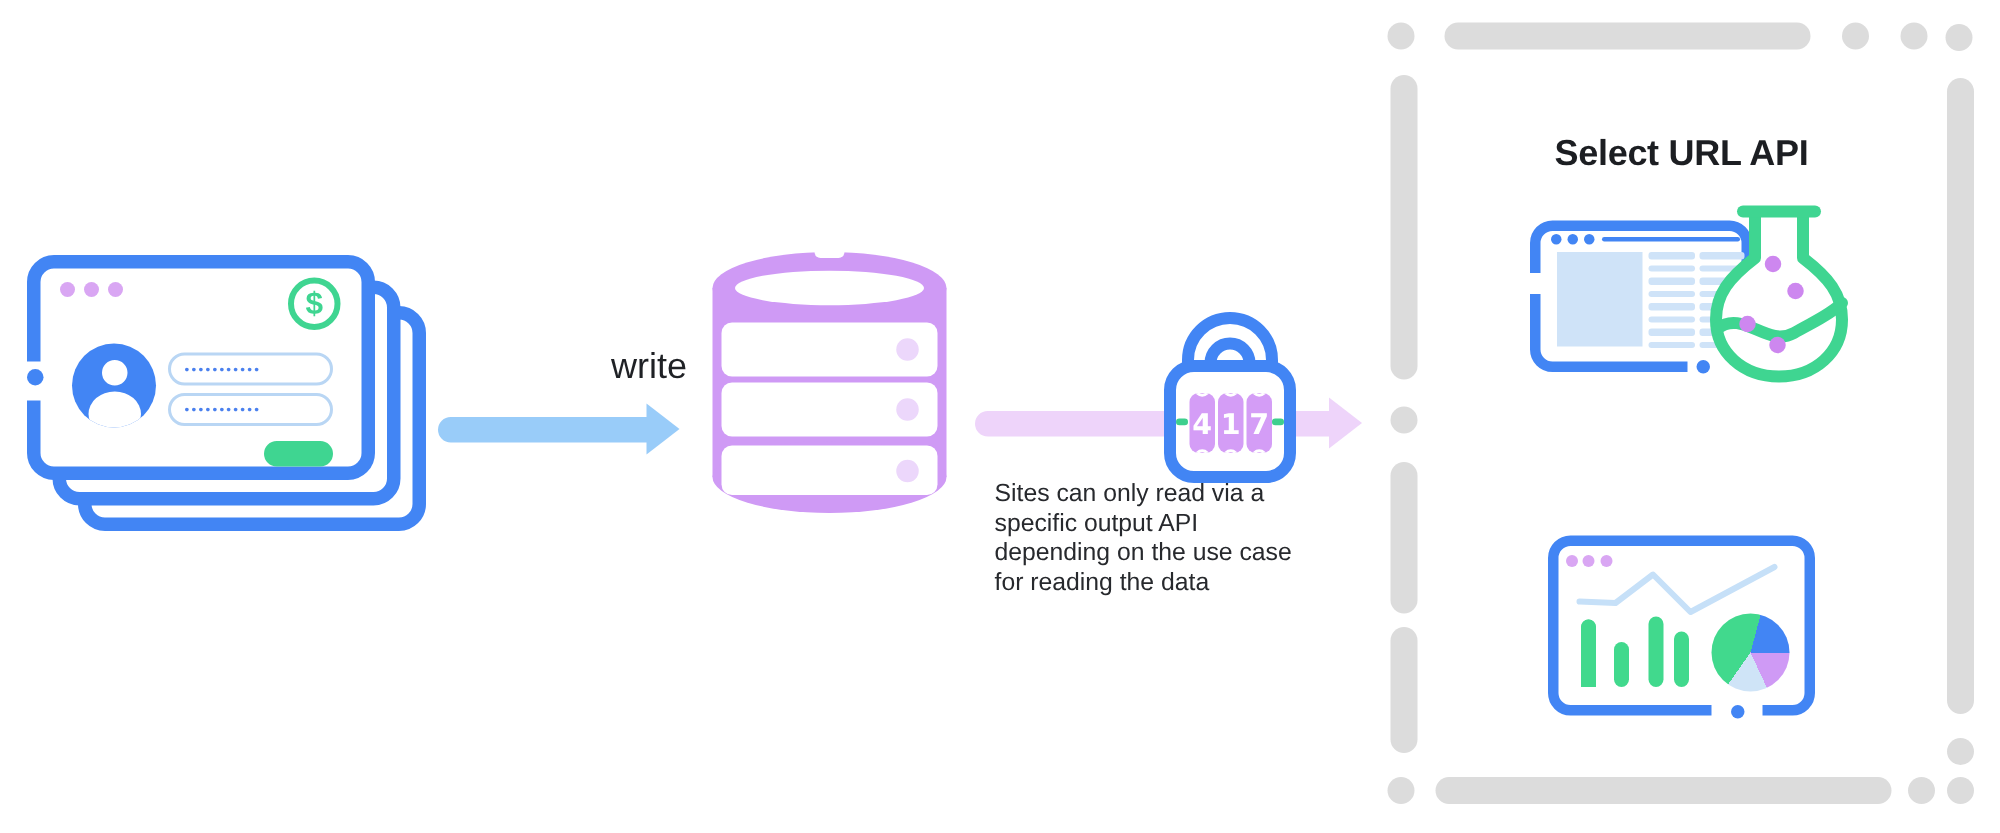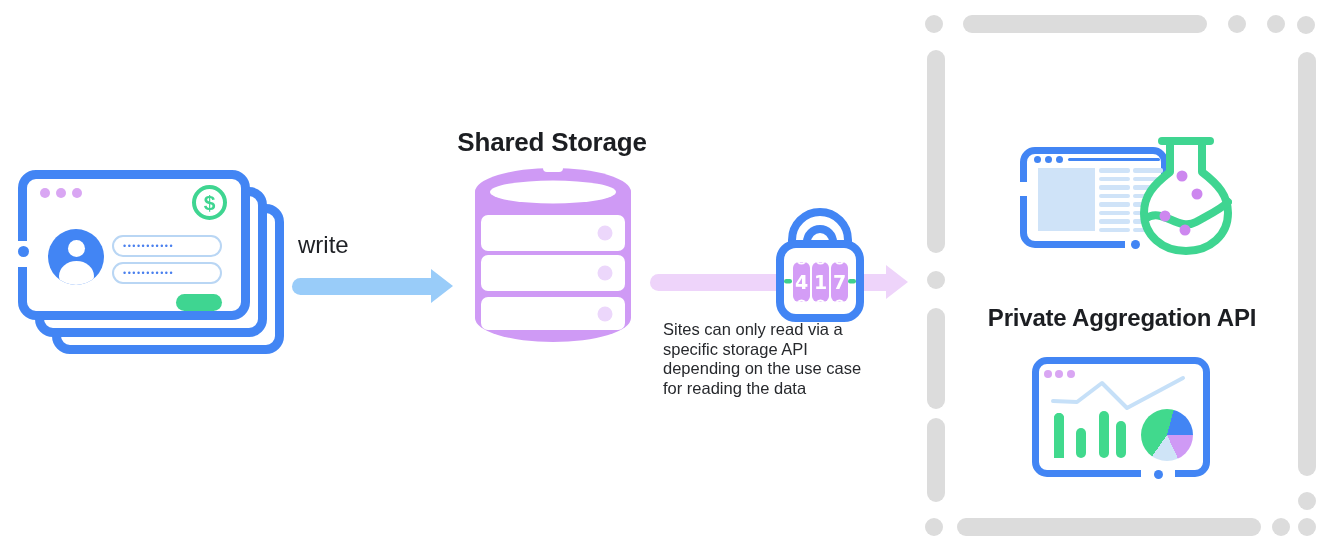--- a/index.html
+++ b/index.html
@@ -19,21 +19,21 @@
   .avatar-body{position:absolute;left:11px;top:32px;width:35px;height:30px;border-radius:50%;background:#fff;}
   .pw{position:absolute;left:85px;width:110px;height:22px;border:2px solid #b9d6f4;border-radius:11px;box-sizing:border-box;
       background:#fff;color:#4a80ee;font-size:9px;letter-spacing:1.5px;line-height:18px;padding-left:9px;overflow:hidden;}
   .login-btn{position:absolute;left:149px;top:115px;width:46px;height:17px;border-radius:8.5px;background:#3fd591;}
 
   
   .arrow-body{position:absolute;height:17px;border-radius:9px 0 0 9px;}
   .arrow-head{position:absolute;width:0;height:0;border-top:17px solid transparent;border-bottom:17px solid transparent;}
 
   
-  .flow-label{position:absolute;font-size:24px;color:#1f2125;text-align:left;width:160px;}
+  .flow-label{position:absolute;font-size:24px;color:#1f2125;text-align:right;width:160px;}
   .note{position:absolute;font-size:16.5px;line-height:19.5px;color:#27292d;}
   .title{position:absolute;font-weight:bold;color:#1c1e22;text-align:center;letter-spacing:-0.2px;}
 
   
   .dash{position:absolute;background:#dcdcdc;border-radius:9px;}
 
   
   .mini-win{position:absolute;background:#fff;border:7px solid #4285f4;box-sizing:border-box;border-radius:15px;}
   .mw-dot{position:absolute;border-radius:50%;}
   .mw-line{position:absolute;background:#cfe3f8;border-radius:2px;height:4.5px;}
@@ -65,38 +65,37 @@
       <div class="pw" style="top:56px;">•••••••••••</div>
       <div class="pw" style="top:83px;">•••••••••••</div>
       <div class="login-btn"></div>
     </div>
   </div>
 
   <div class="flow-label" style="left:298px;top:231px;">write</div>
   <div class="arrow-body" style="left:292px;top:278px;width:140px;background:#99ccf9;"></div>
   <div class="arrow-head" style="left:431px;top:269px;border-left:22px solid #99ccf9;"></div>
 
-  <div class="title" style="left:437px;top:127px;width:230px;font-size:26px;">Shared Storage</div>
   <svg class="abs" style="left:468px;top:166px;" width="170" height="180" viewBox="0 0 170 180">
     <ellipse cx="85" cy="26" rx="78" ry="24" fill="#cf9af5"></ellipse>
     <rect x="7" y="26" width="156" height="126" fill="#cf9af5"></rect>
     <ellipse cx="85" cy="152" rx="78" ry="24" fill="#cf9af5"></ellipse>
     <ellipse cx="85" cy="26" rx="63" ry="11.5" fill="#ffffff"></ellipse>
     <rect x="75" y="-2" width="20" height="8" rx="4" fill="#ffffff"></rect>
     <rect x="13" y="49" width="144" height="36" rx="7" fill="#ffffff"></rect>
     <rect x="13" y="89" width="144" height="36" rx="7" fill="#ffffff"></rect>
     <rect x="13" y="131" width="144" height="33" rx="7" fill="#ffffff"></rect>
     <circle cx="137" cy="67" r="7.5" fill="#ecd7fb"></circle>
     <circle cx="137" cy="107" r="7.5" fill="#ecd7fb"></circle>
     <circle cx="137" cy="148" r="7.5" fill="#ecd7fb"></circle>
   </svg>
 
   <div class="arrow-body" style="left:650px;top:274px;width:237px;background:#eed4fa;"></div>
   <div class="arrow-head" style="left:886px;top:265px;border-left:22px solid #eed4fa;"></div>
-  <div class="note" style="left:663px;top:320px;width:210px;">Sites can only read via a specific storage API depending on the use case for reading the data</div>
+  <div class="note" style="left:663px;top:320px;width:210px;">Sites can only read via a specific output API depending on the use case for reading the data</div>
 
   <svg class="abs" style="left:774px;top:198px;" width="92" height="128" viewBox="0 0 92 128">
     <defs>
       <clipPath id="wheelclip">
         <rect x="19" y="64" width="17" height="40" rx="6"></rect>
         <rect x="38" y="64" width="17" height="40" rx="6"></rect>
         <rect x="57" y="64" width="17" height="40" rx="6"></rect>
       </clipPath>
     </defs>
     <path d="M18 52 L18 42 A28 28 0 0 1 74 42 L74 52" fill="#ffffff" stroke="#4285f4" stroke-width="8" stroke-linecap="round"></path>
@@ -135,20 +134,21 @@
     <div class="dash" style="left:925px;top:518px;width:18px;height:18px;"></div>
     <div class="dash" style="left:957px;top:518px;width:304px;height:18px;"></div>
     <div class="dash" style="left:1272px;top:518px;width:18px;height:18px;"></div>
 
     <div class="dash" style="left:927px;top:50px;width:18px;height:203px;"></div>
     <div class="dash" style="left:927px;top:271px;width:18px;height:18px;"></div>
     <div class="dash" style="left:927px;top:308px;width:18px;height:101px;"></div>
     <div class="dash" style="left:927px;top:418px;width:18px;height:84px;"></div>
   </div>
 
+  <div class="title" style="left:1001px;top:89px;width:240px;font-size:24px;">Select URL API</div>
   <div class="mini-win" style="left:1020px;top:147px;width:148px;height:101px;">
     <div class="mw-dot" style="left:7px;top:2px;width:7px;height:7px;background:#4285f4;"></div>
     <div class="mw-dot" style="left:18px;top:2px;width:7px;height:7px;background:#4285f4;"></div>
     <div class="mw-dot" style="left:29px;top:2px;width:7px;height:7px;background:#4285f4;"></div>
     <div style="position:absolute;left:41px;top:3.5px;width:92px;height:3.5px;background:#4285f4;border-radius:2px;"></div>
     <div style="position:absolute;left:11px;top:14px;width:57px;height:63px;background:#cfe3f8;"></div>
     <div class="mw-line" style="left:72px;top:14px;width:31px;"></div>
       <div class="mw-line" style="left:106px;top:14px;width:30px;"></div>
     <div class="mw-line" style="left:72px;top:22.5px;width:31px;"></div>
       <div class="mw-line" style="left:106px;top:22.5px;width:30px;"></div>
@@ -171,21 +171,20 @@
   <svg class="abs" style="left:1140px;top:134px;" width="92" height="124" viewBox="0 0 92 124">
     <path d="M30 7 L30 38 C13 51 4 62 4 79 C4 101 22 117 46 117 C70 117 88 101 88 79 C88 62 79 51 62 38 L62 7" fill="#ffffff" stroke="#3fd591" stroke-width="8" stroke-linejoin="round"></path>
     <path d="M22 7 L70 7" stroke="#3fd591" stroke-width="8" stroke-linecap="round" fill="none"></path>
     <path d="M5 85 C22 72 38 98 56 88 C68 81 80 76 88 68" stroke="#3fd591" stroke-width="8" fill="none" stroke-linecap="round"></path>
     <circle cx="42" cy="42" r="5.5" fill="#cd87ef"></circle>
     <circle cx="57" cy="60" r="5.5" fill="#cd87ef"></circle>
     <circle cx="25" cy="82" r="5.5" fill="#cd87ef"></circle>
     <circle cx="45" cy="96" r="5.5" fill="#cd87ef"></circle>
   </svg>
 
-  <div class="title" style="left:952px;top:304px;width:340px;font-size:24px;">Private Aggregation API</div>
   <div class="mini-win" style="left:1032px;top:357px;width:178px;height:120px;">
     <div class="mw-dot" style="left:5px;top:6px;width:8px;height:8px;background:#d9a6f3;"></div>
     <div class="mw-dot" style="left:16px;top:6px;width:8px;height:8px;background:#d9a6f3;"></div>
     <div class="mw-dot" style="left:28px;top:6px;width:8px;height:8px;background:#d9a6f3;"></div>
     <svg style="position:absolute;left:0;top:0;" width="164" height="106" viewBox="0 0 164 106">
       <polyline points="14,37 38,38 63,19 88,44 144,14" fill="none" stroke="#c6e0f8" stroke-width="4" stroke-linejoin="round" stroke-linecap="round"></polyline>
       <g fill="#41d98d">
         <path d="M15 54 h10 v40 h-10 z M15 54 a5 5 0 0 1 10 0"></path>
         <rect x="15" y="49" width="10" height="45" rx="5"></rect>
         <rect x="37" y="64" width="10" height="30" rx="5"></rect>

